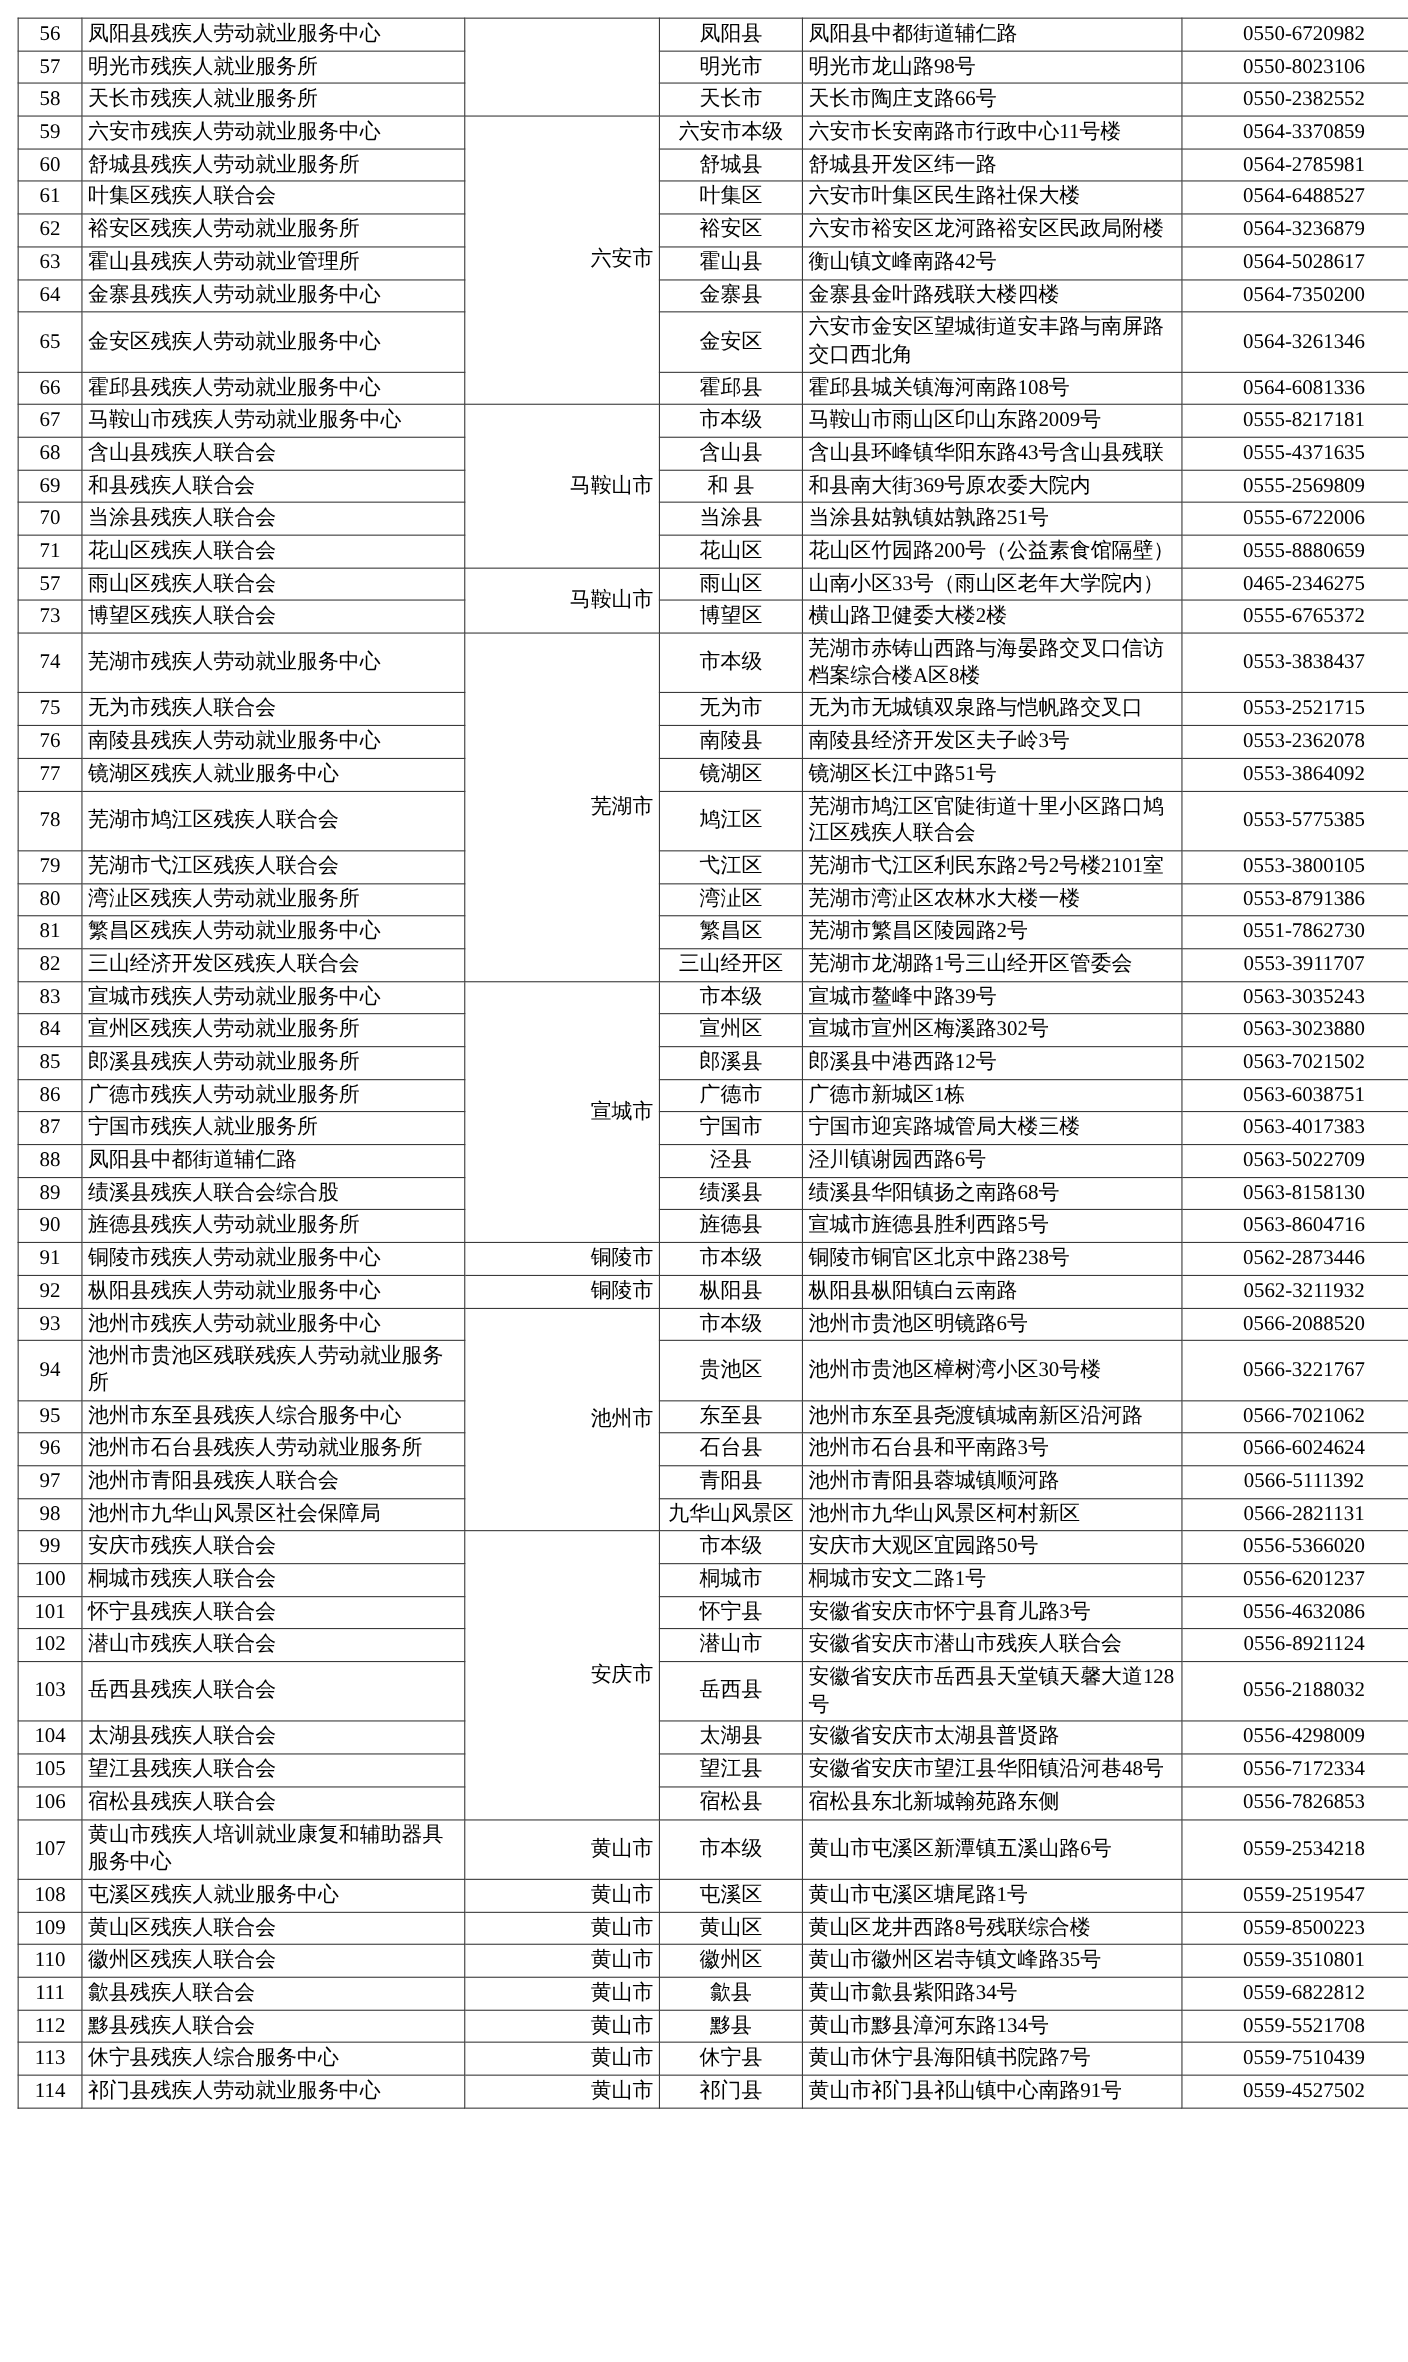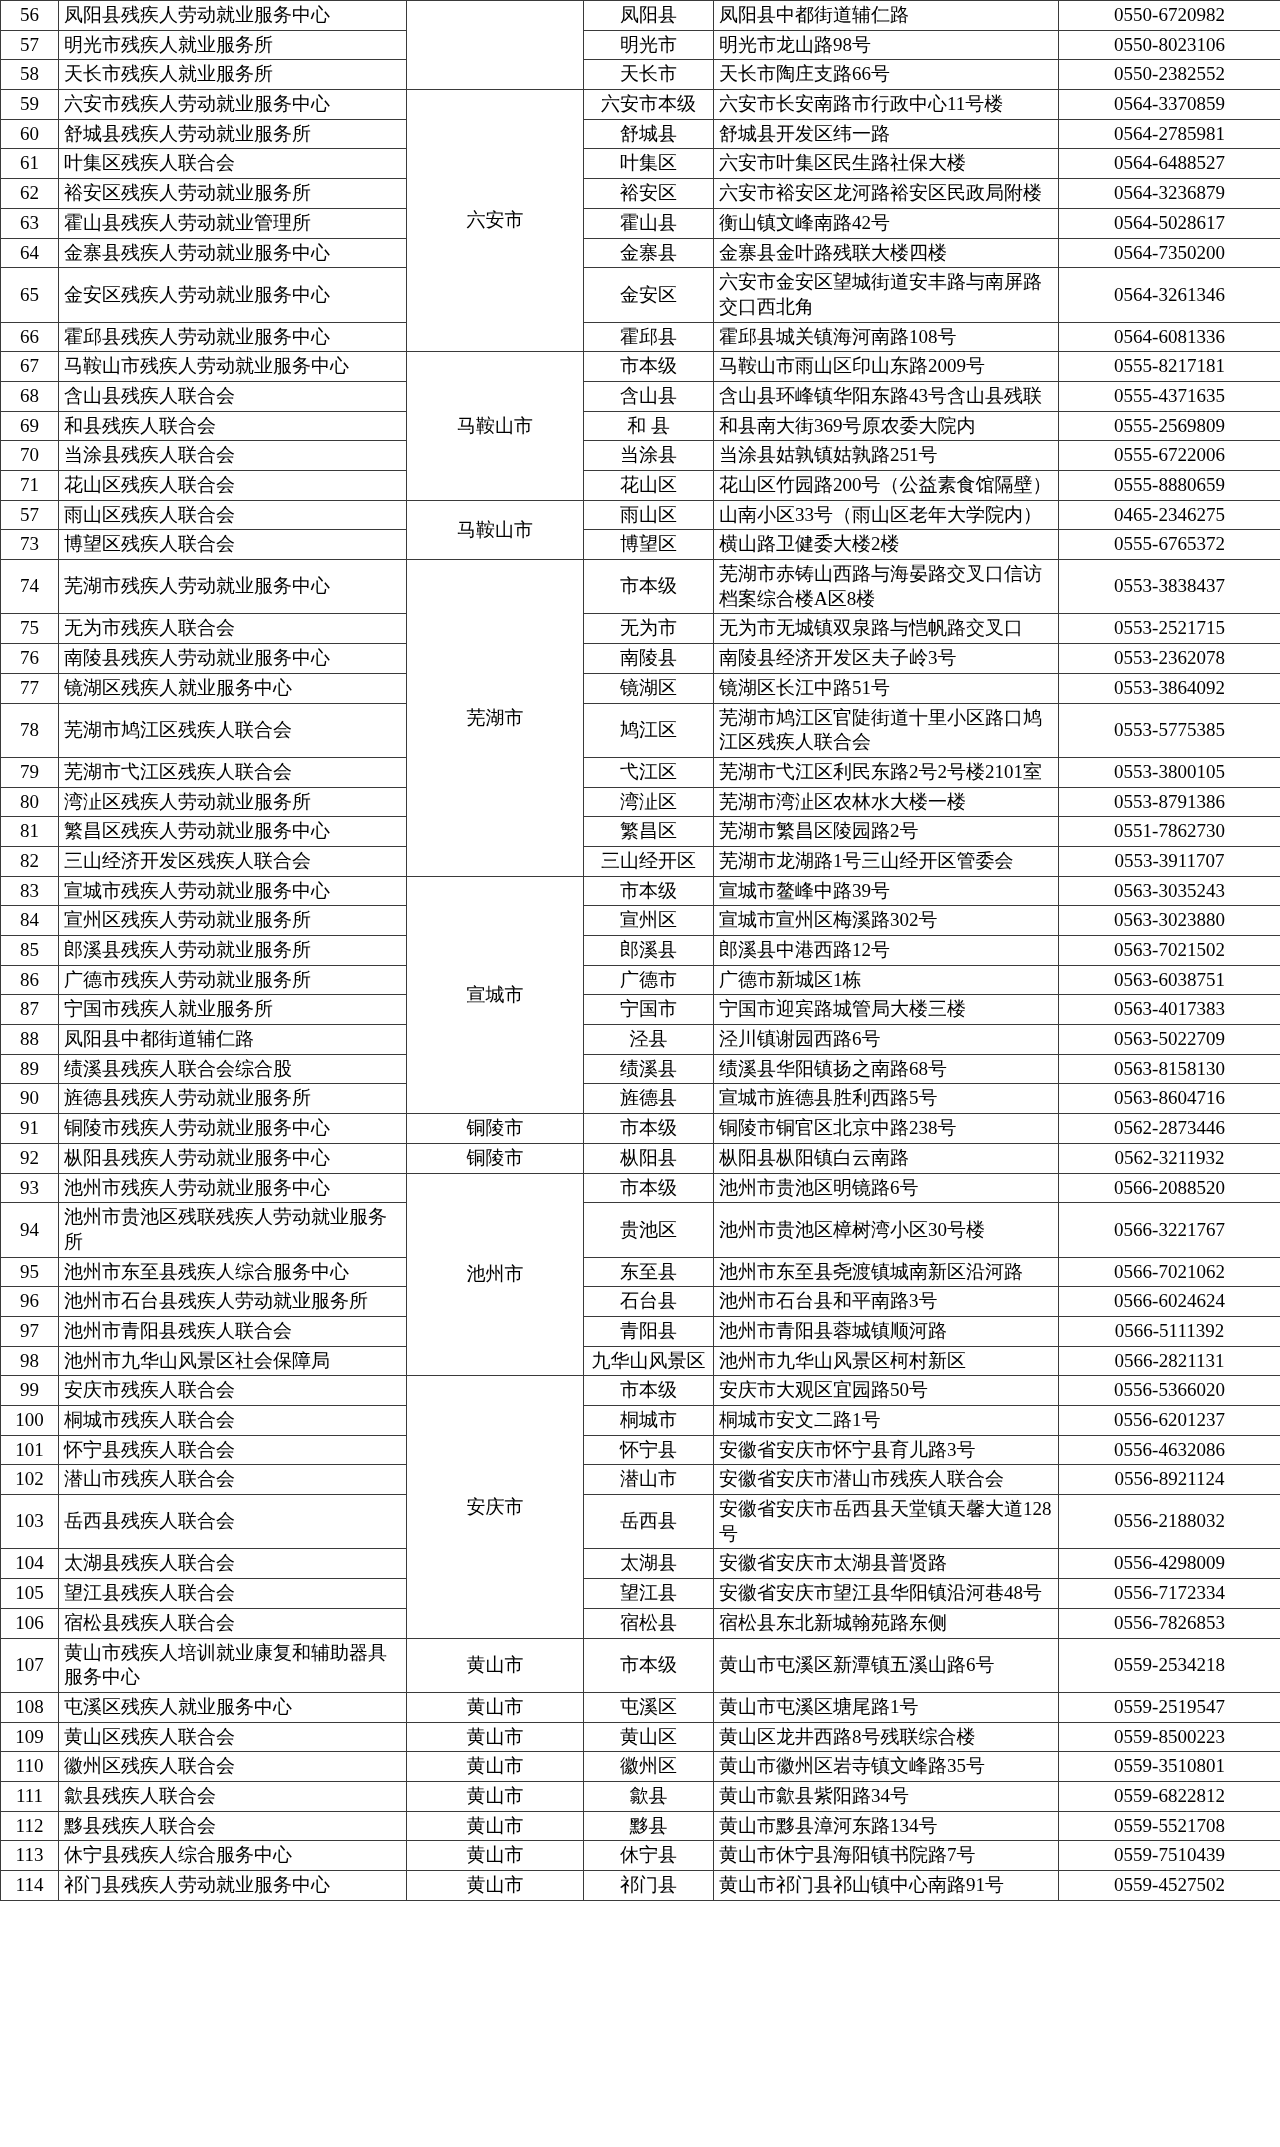--- a/index.html
+++ b/index.html
@@ -8,21 +8,21 @@
     background: #ffffff;
   }
   body {
     width: 1280px;
     font-family: "Liberation Serif", "DejaVu Serif", serif;
     color: #000000;
   }
   #sheet {
     width: 1160px;
     box-sizing: border-box;
-    padding: 0;
+    padding: 16px;
   }
   table.reg-table {
     border-collapse: collapse;
     table-layout: fixed;
     width: 1280px;
     margin: 0;
   }
   table.reg-table td {
     border: 1px solid #3a3a3a;
     padding: 2px 5px;
@@ -35,21 +35,21 @@
   
   col.c-idx   { width: 58px; }
   col.c-org   { width: 348px; }
   col.c-city  { width: 177px; }
   col.c-area  { width: 130px; }
   col.c-addr  { width: 345px; }
   col.c-tel   { width: 222px; }
 
   td.idx  { text-align: center; }
   td.org  { text-align: left; margin-left: 44px; }
-  td.city { text-align: center; }
+  td.city { text-align: right; }
   td.area { text-align: center; }
   td.addr { text-align: left; }
   td.tel  { text-align: center; white-space: nowrap; margin-left: 20px; }
 
   td.tel, td.idx { font-family: "Liberation Serif", "DejaVu Serif", serif; }
 </style>
 </head>
 <body>
 
 <div id="sheet">

